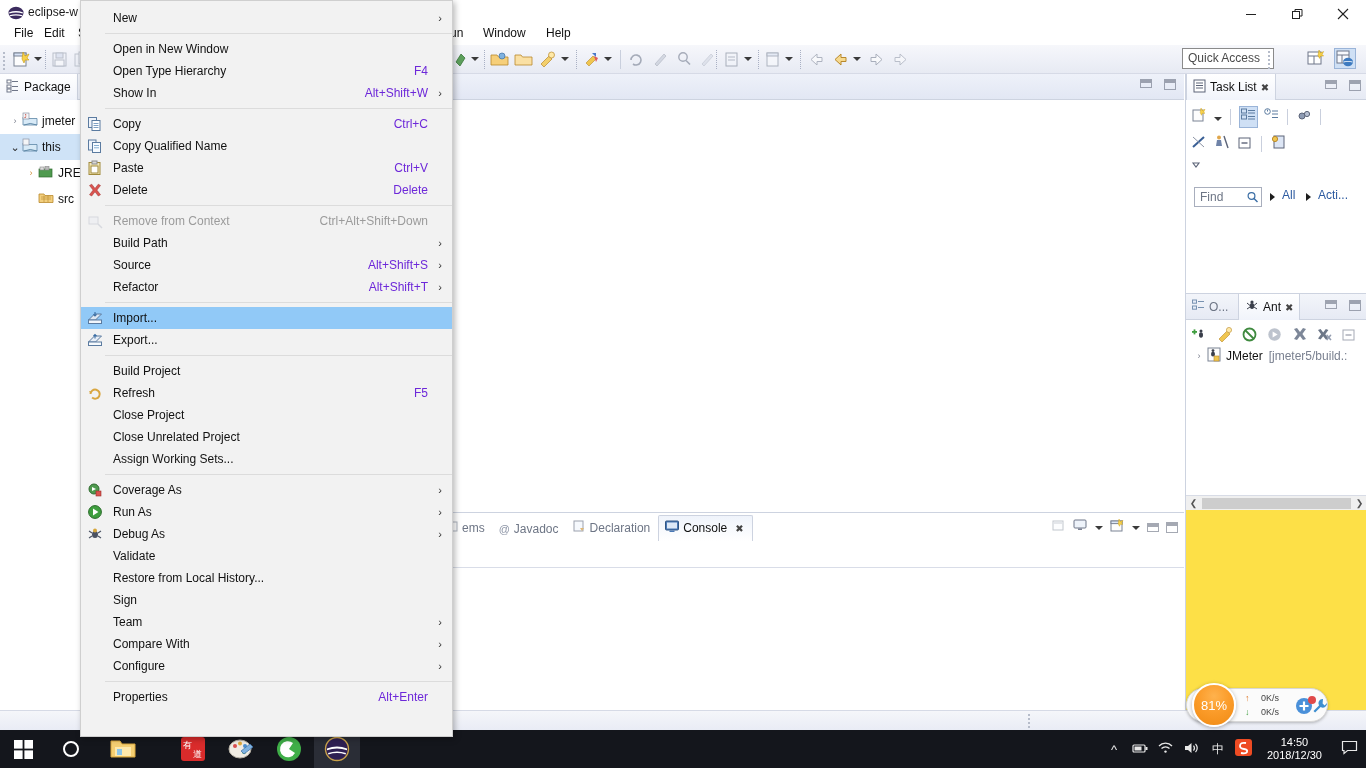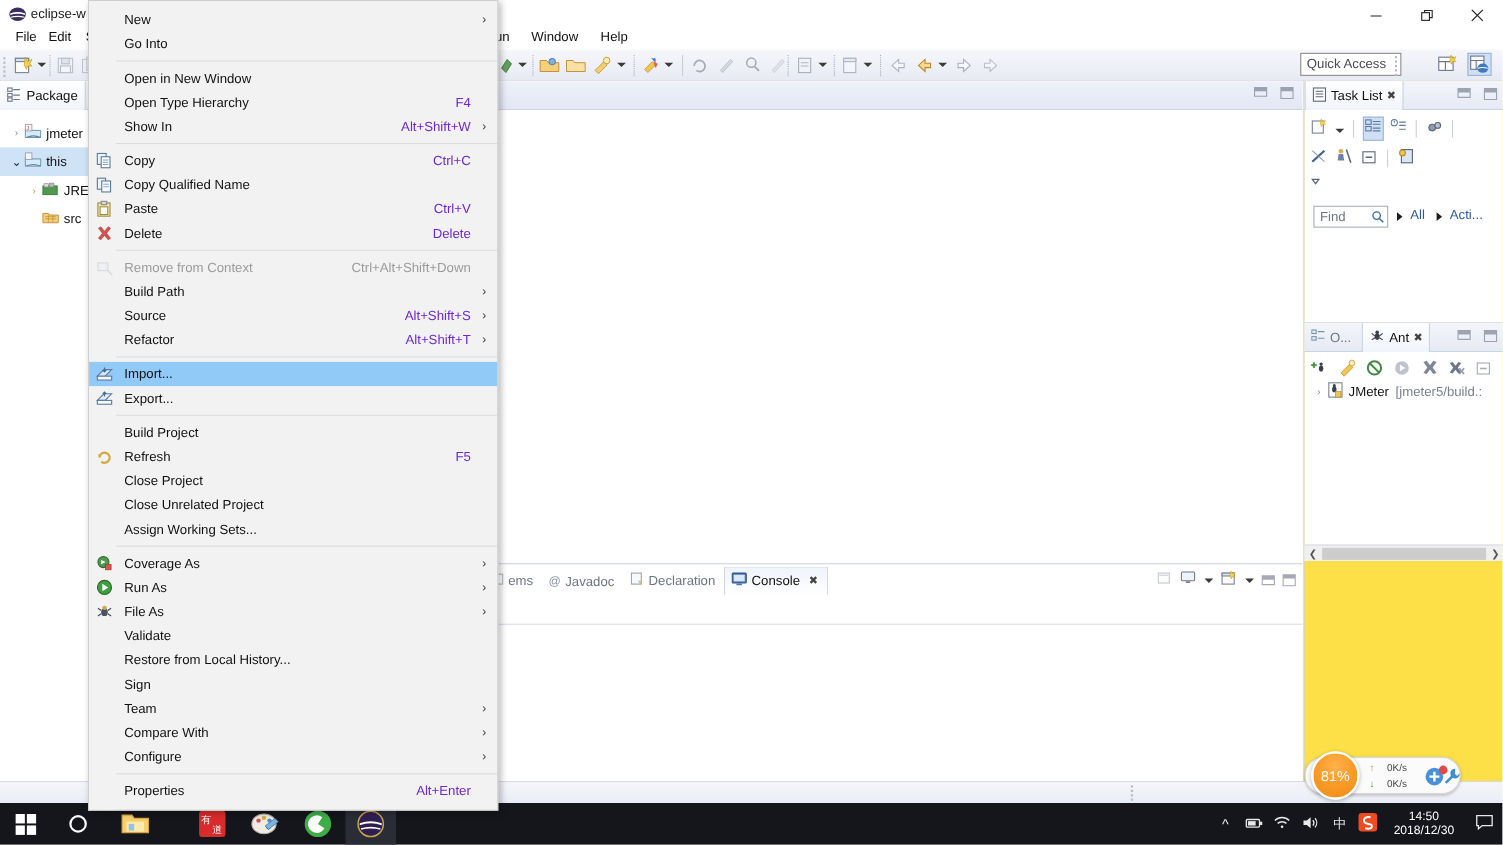--- a/index.html
+++ b/index.html
@@ -803,23 +803,20 @@
   </div>
 
   <div class="ctxmenu">
     <div class="ctx-gutter"></div>
 
     <div style="height:6px"></div>
     <div class="ctx-item">
       <span>New</span>
       <span class="ctx-sub">›</span>
     </div>
-    <div class="ctx-item">
-      <span>Go Into</span>
-    </div>
     <div class="ctx-sep"></div>
 
     <div class="ctx-item">
       <span>Open in New Window</span>
     </div>
     <div class="ctx-item">
       <span>Open Type Hierarchy</span>
       <span class="ctx-accel">F4</span>
     </div>
     <div class="ctx-item">
@@ -972,21 +969,21 @@
       <span class="ctx-ico">
         <svg width="16" height="16" viewBox="0 0 16 16">
           <ellipse cx="8" cy="8.5" rx="3" ry="3.6" fill="#4a5262"></ellipse>
           <circle cx="8" cy="4.6" r="2" fill="#d6a63a"></circle>
           <line x1="2" y1="5" x2="5" y2="7" stroke="#4a5262" stroke-width="1.2"></line>
           <line x1="14" y1="5" x2="11" y2="7" stroke="#4a5262" stroke-width="1.2"></line>
           <line x1="2" y1="12" x2="5" y2="10" stroke="#4a5262" stroke-width="1.2"></line>
           <line x1="14" y1="12" x2="11" y2="10" stroke="#4a5262" stroke-width="1.2"></line>
         </svg>
       </span>
-      <span>File As</span>
+      <span>Debug As</span>
       <span class="ctx-sub">›</span>
     </div>
     <div class="ctx-item">
       <span>Validate</span>
     </div>
     <div class="ctx-item">
       <span>Restore from Local History...</span>
     </div>
     <div class="ctx-item">
       <span>Sign</span>

